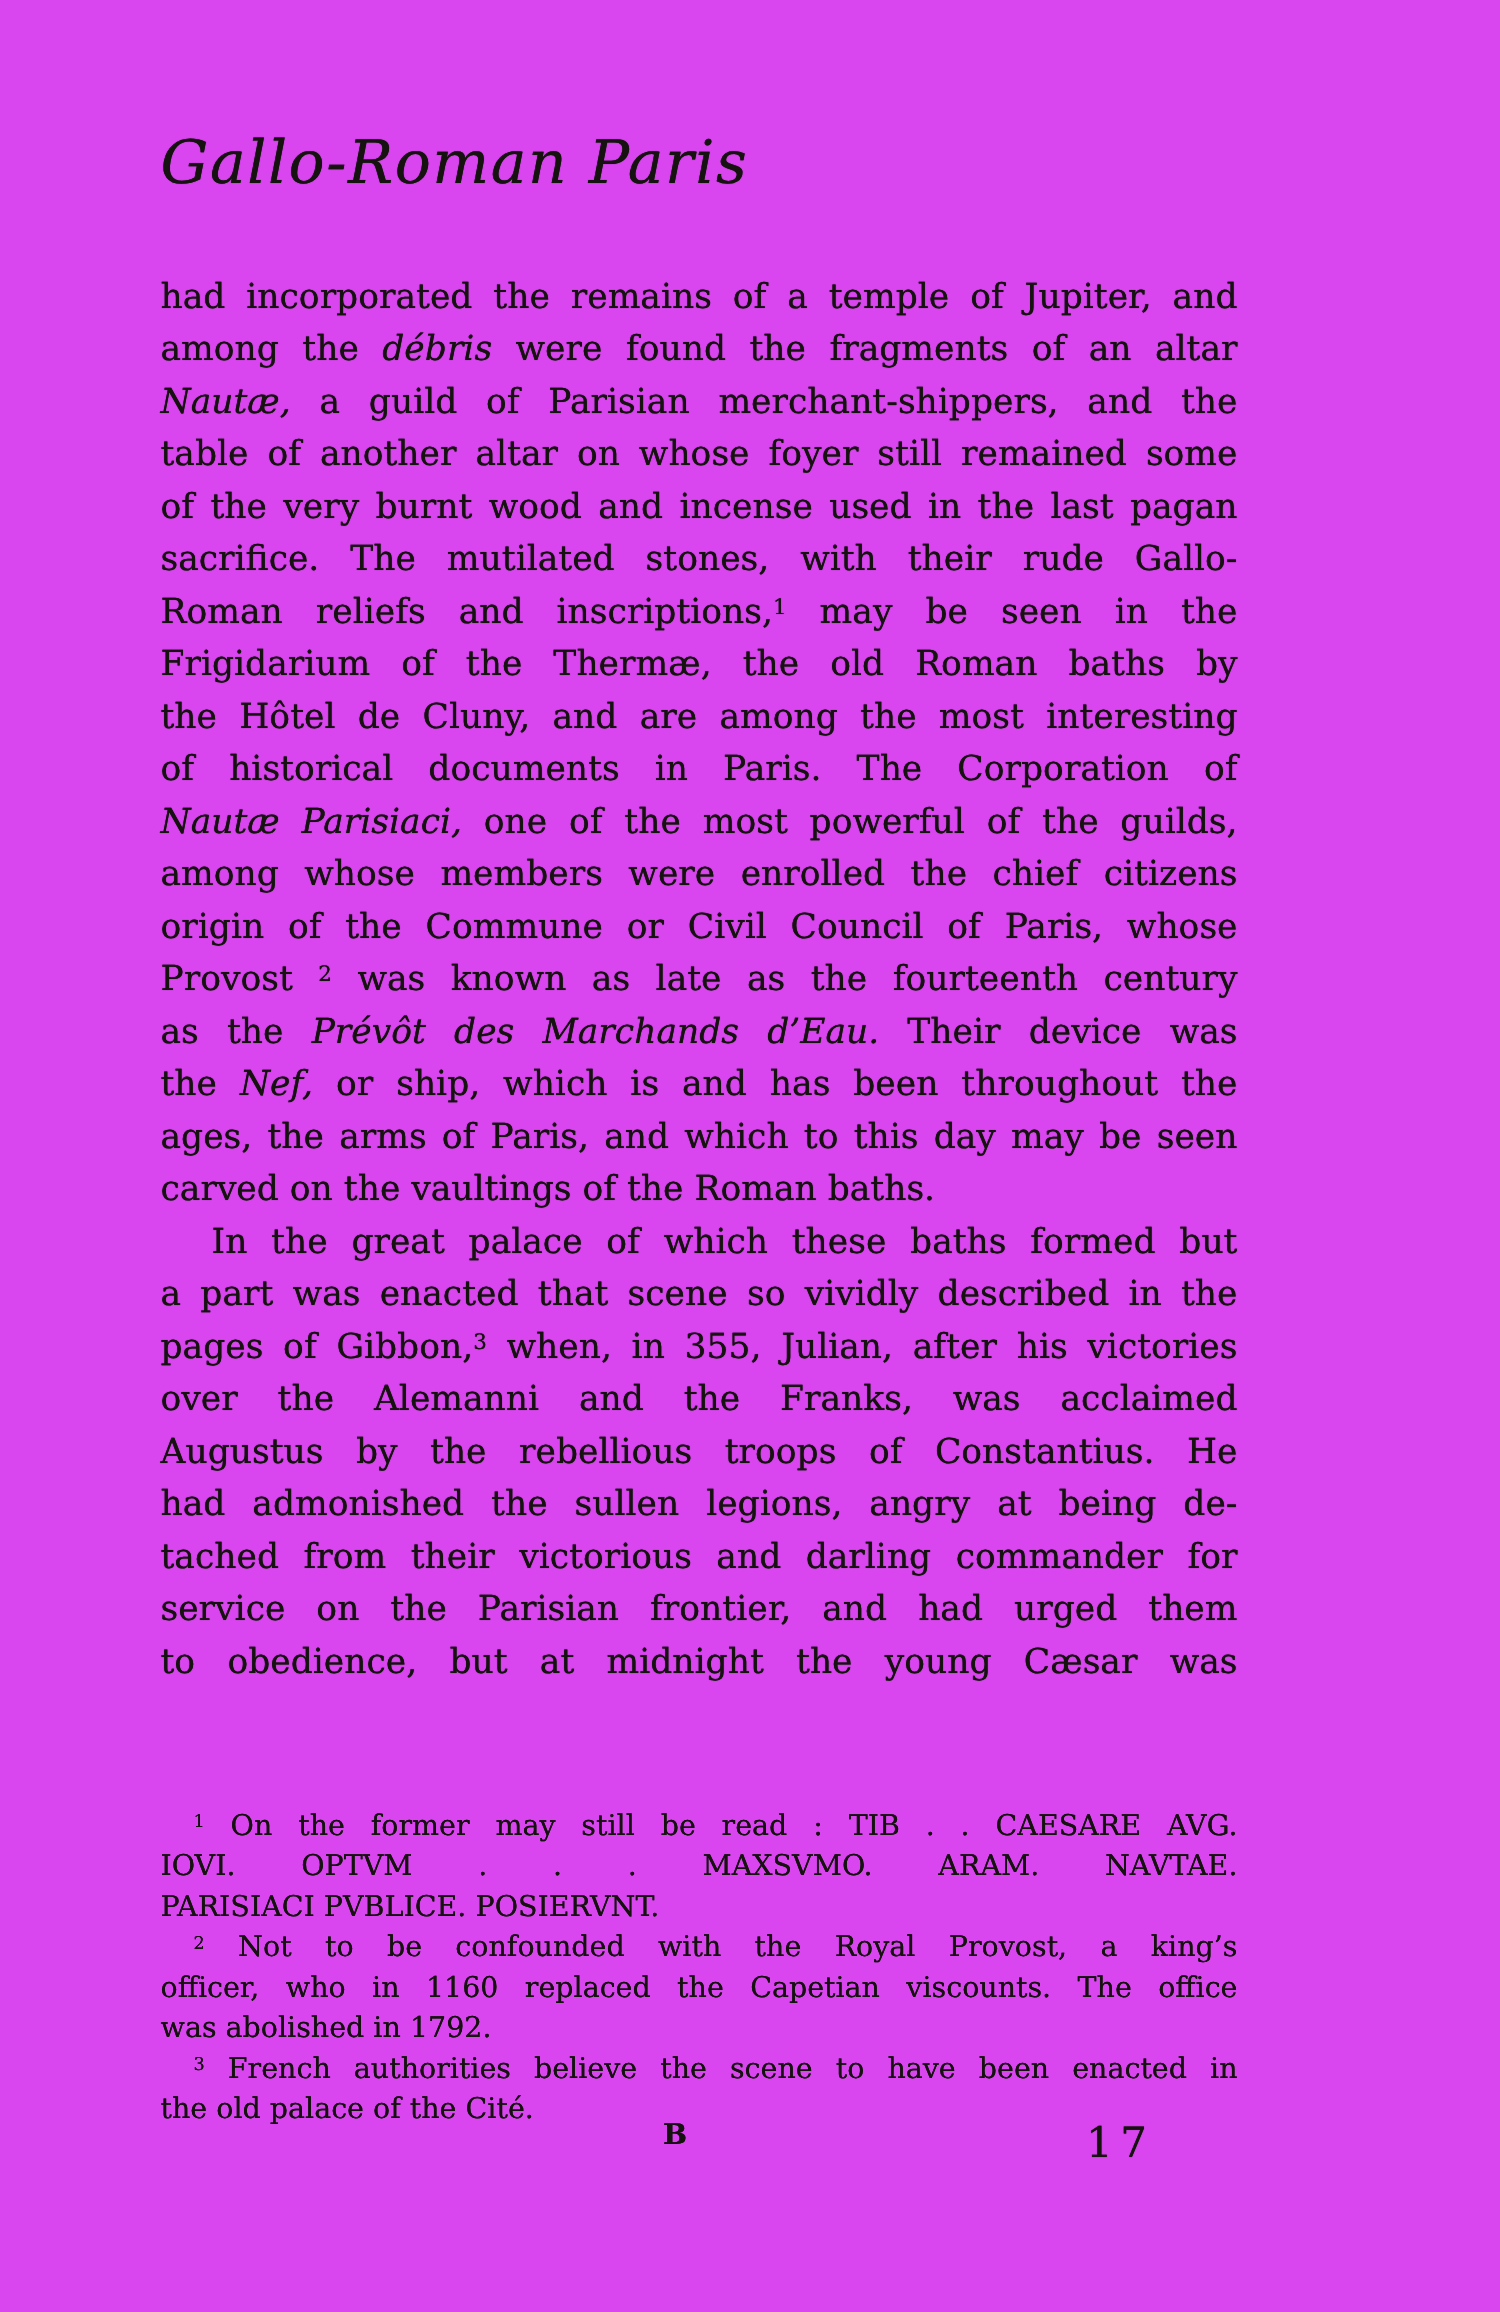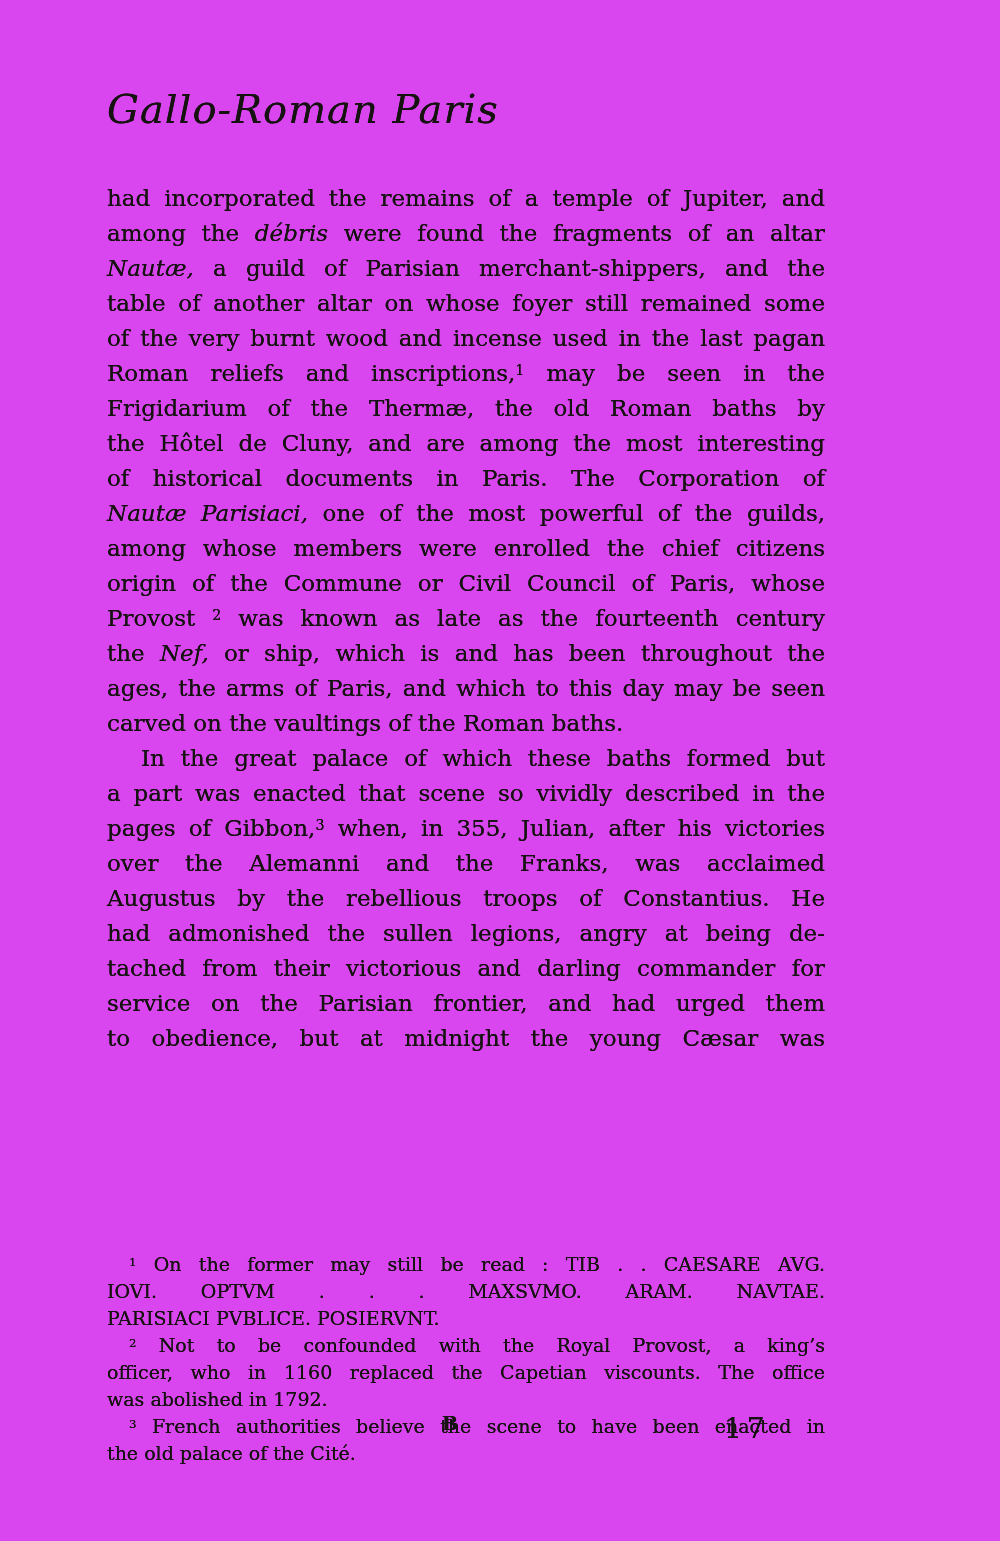--- a/index.html
+++ b/index.html
@@ -26,21 +26,21 @@
   }
 
   .body-text { top: 181px; font-size: 23px; }
   .body-text .tline {
     line-height: 35px; height: 35px;
     text-align: justify;
     text-align-last: justify;
     text-shadow: 0 0 0.5px currentColor;
     white-space: normal;
   }
-  .footnotes { top: 1251px; font-size: 19px; }
+  .footnotes { top: 1204px; font-size: 19px; }
   .footnotes .tline {
     line-height: 27px; height: 27px;
     text-align: justify;
     text-align-last: justify;
     text-shadow: 0 0 0.4px currentColor;
   }
   .tline.lastline { text-align-last: left; }
   .tline.indent { text-indent: 34px; }
   .footnotes .tline.indent { text-indent: 22px; }
 
@@ -81,28 +81,30 @@
 <div class="page">
 
   <div class="text-block header-title">Gallo-Roman Paris</div>
 
   <div class="text-block body-text">
       <div class="tline">had incorporated the remains of a temple of Jupiter, and</div>
       <div class="tline">among the <i>débris</i> were found the fragments of an altar</div>
       <div class="tline"><i>Nautæ,</i> a guild of Parisian merchant-shippers, and the</div>
       <div class="tline">table of another altar on whose foyer still remained some</div>
       <div class="tline">of the very burnt wood and incense used in the last pagan</div>
+      <div class="tline">sacrifice.  The mutilated stones, with their rude Gallo-</div>
       <div class="tline">Roman reliefs and inscriptions,<sup>1</sup> may be seen in the</div>
       <div class="tline">Frigidarium of the Thermæ, the old Roman baths by</div>
       <div class="tline">the Hôtel de Cluny, and are among the most interesting</div>
       <div class="tline">of historical documents in Paris.  The Corporation of</div>
       <div class="tline"><i>Nautæ Parisiaci,</i> one of the most powerful of the guilds,</div>
       <div class="tline">among whose members were enrolled the chief citizens</div>
       <div class="tline">origin of the Commune or Civil Council of Paris, whose</div>
       <div class="tline">Provost <sup>2</sup> was known as late as the fourteenth century</div>
+      <div class="tline">as the <i>Prévôt des Marchands d’Eau.</i>  Their device was</div>
       <div class="tline">the <i>Nef,</i> or ship, which is and has been throughout the</div>
       <div class="tline">ages, the arms of Paris, and which to this day may be seen</div>
       <div class="tline lastline">carved on the vaultings of the Roman baths.</div>
       <div class="tline indent">In the great palace of which these baths formed but</div>
       <div class="tline">a part was enacted that scene so vividly described in the</div>
       <div class="tline">pages of Gibbon,<sup>3</sup> when, in 355, Julian, after his victories</div>
       <div class="tline">over the Alemanni and the Franks, was acclaimed</div>
       <div class="tline">Augustus by the rebellious troops of Constantius.  He</div>
       <div class="tline">had admonished the sullen legions, angry at being de-</div>
       <div class="tline">tached from their victorious and darling commander for</div>

